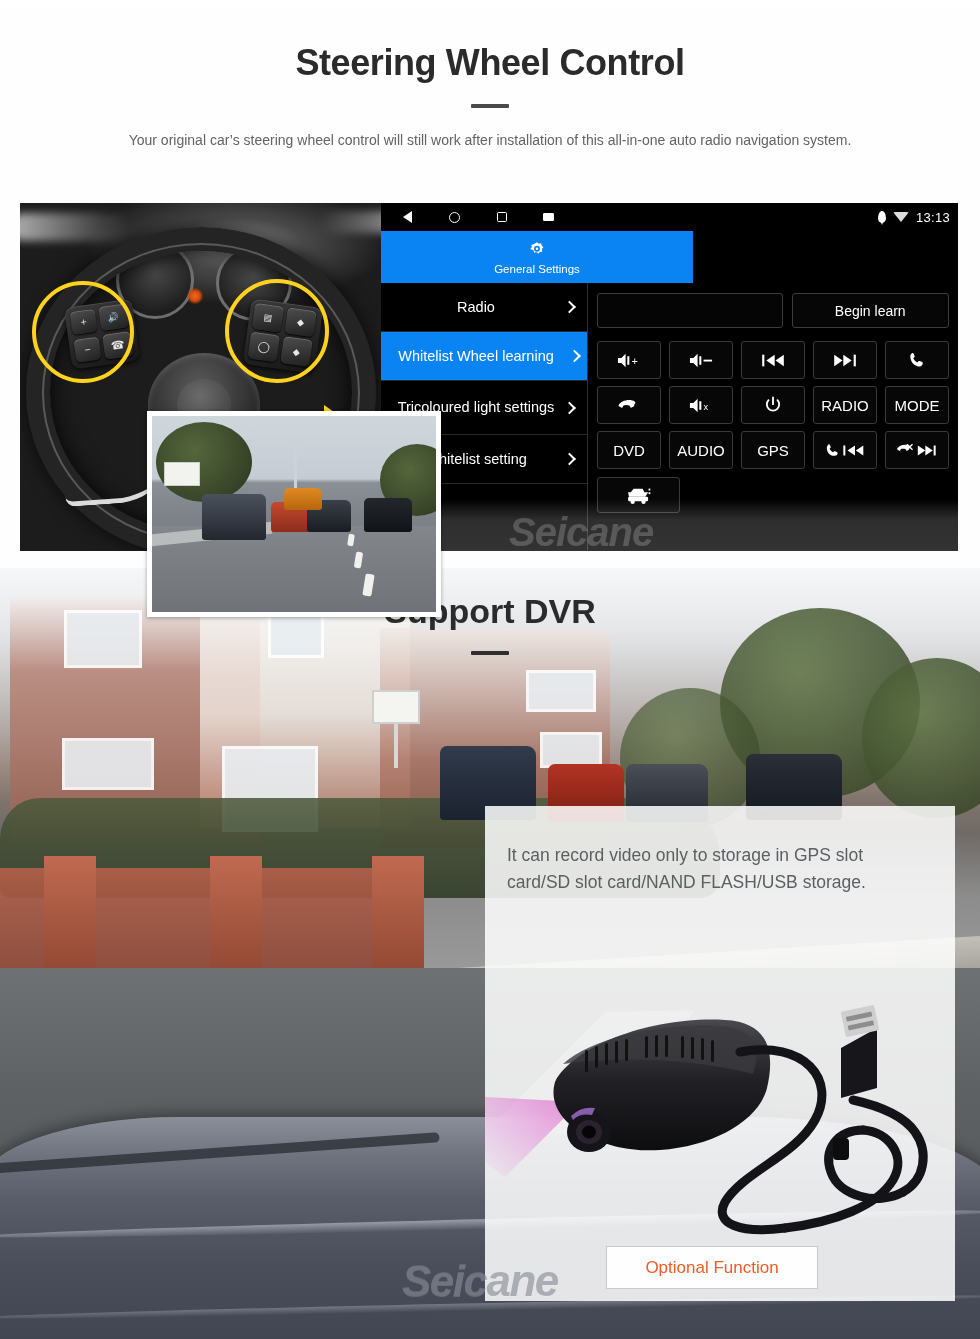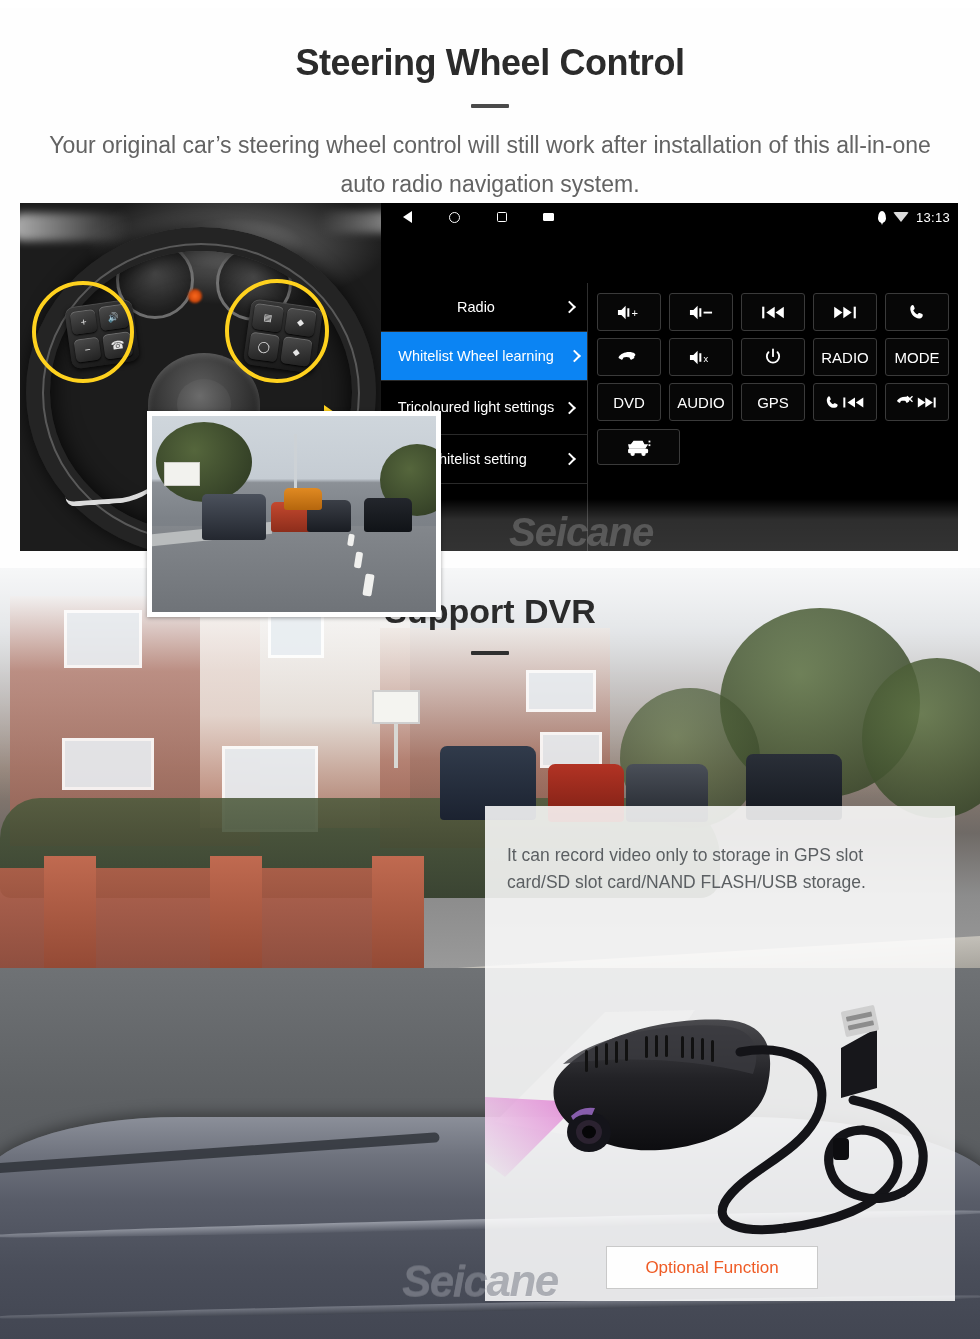--- a/index.html
+++ b/index.html
@@ -16,21 +16,21 @@
   .sec1-title {
     position:absolute; left:0; top:34px; width:980px; text-align:center;
     font-size:36px; font-weight:bold; color:#2b2b2b; letter-spacing:-0.4px;
   }
   .title-rule {
     position:absolute; left:50%; top:96px; transform:translateX(-50%);
     width:38px; height:4px; background:#4a4a4a; border-radius:1px;
   }
   .sec1-sub {
     position:absolute; left:42px; top:118px; width:896px; text-align:center;
-    font-size:23px; line-height:39px; color:#636363;
+    font-size:14px; line-height:29px; color:#636363;
   }
 
   
   .band {
     position:absolute; left:20px; top:195px; width:938px; height:348px;
     overflow:hidden; background:#000;
   }
 
   
   .wheel-photo{
@@ -283,20 +283,30 @@
               </span>
           </div>
           <div class="hu-right">
             <span class="pin"></span>
             <span class="wifi"></span>
             <span class="clock">13:13</span>
           </div>
         </div>
 
         <div class="hu-tabs">
+          <div class="hu-tab">
+            <span>
+              <svg class="gear-ic" viewBox="0 0 24 24" fill="#fff">
+                <path d="M12 2.6l2.1 2.0 2.8-.75.75 2.8 2.0 2.1-2.0 2.1.75 2.8-2.8.75-2.1 2.0-2.1-2.0-2.8.75-.75-2.8L3.85 10.85 5.85 8.75 5.1 5.95l2.8-.75z"></path>
+                <circle cx="12" cy="10.6" r="3.6" fill="#0b84f3"></circle>
+                <circle cx="12" cy="10.6" r="1.5" fill="#fff"></circle>
+              </svg>
+            </span>
+            <span class="hu-tab-label">General Settings</span>
+          </div>
         </div>
 
         <div class="hu-body">
 
           <div class="hu-list">
             <div class="hu-item">
               <span>Radio</span>
               <span class="chev chev-i" style="transform:translateY(-50%) rotate(45deg);"></span>
             </div>
             <div class="hu-item sel">
@@ -308,20 +318,24 @@
               <span class="chev" style="transform:translateY(-50%) rotate(45deg);"></span>
             </div>
             <div class="hu-item">
               <span>Whitelist setting</span>
               <span class="chev" style="transform:translateY(-50%) rotate(45deg);"></span>
             </div>
           </div>
 
           <div class="hu-right-pane">
 
+            <div class="learn-row">
+              <input class="learn-input" type="text" placeholder="" style="">
+              <div class="learn-btn">Begin learn</div>
+            </div>
 
             <div class="key-grid">
 
               <div class="kbtn">
                 <svg width="26" height="17" viewBox="0 0 30 20">
                     <path d="M2 7h4l5-5v16l-5-5H2z" fill="#fff"></path>
                     <rect x="13" y="5" width="2.4" height="10" fill="#fff"></rect>
                     <text x="18" y="15" font-size="13" font-family="Liberation Sans" fill="#fff">+</text>
                   </svg>
               </div>

